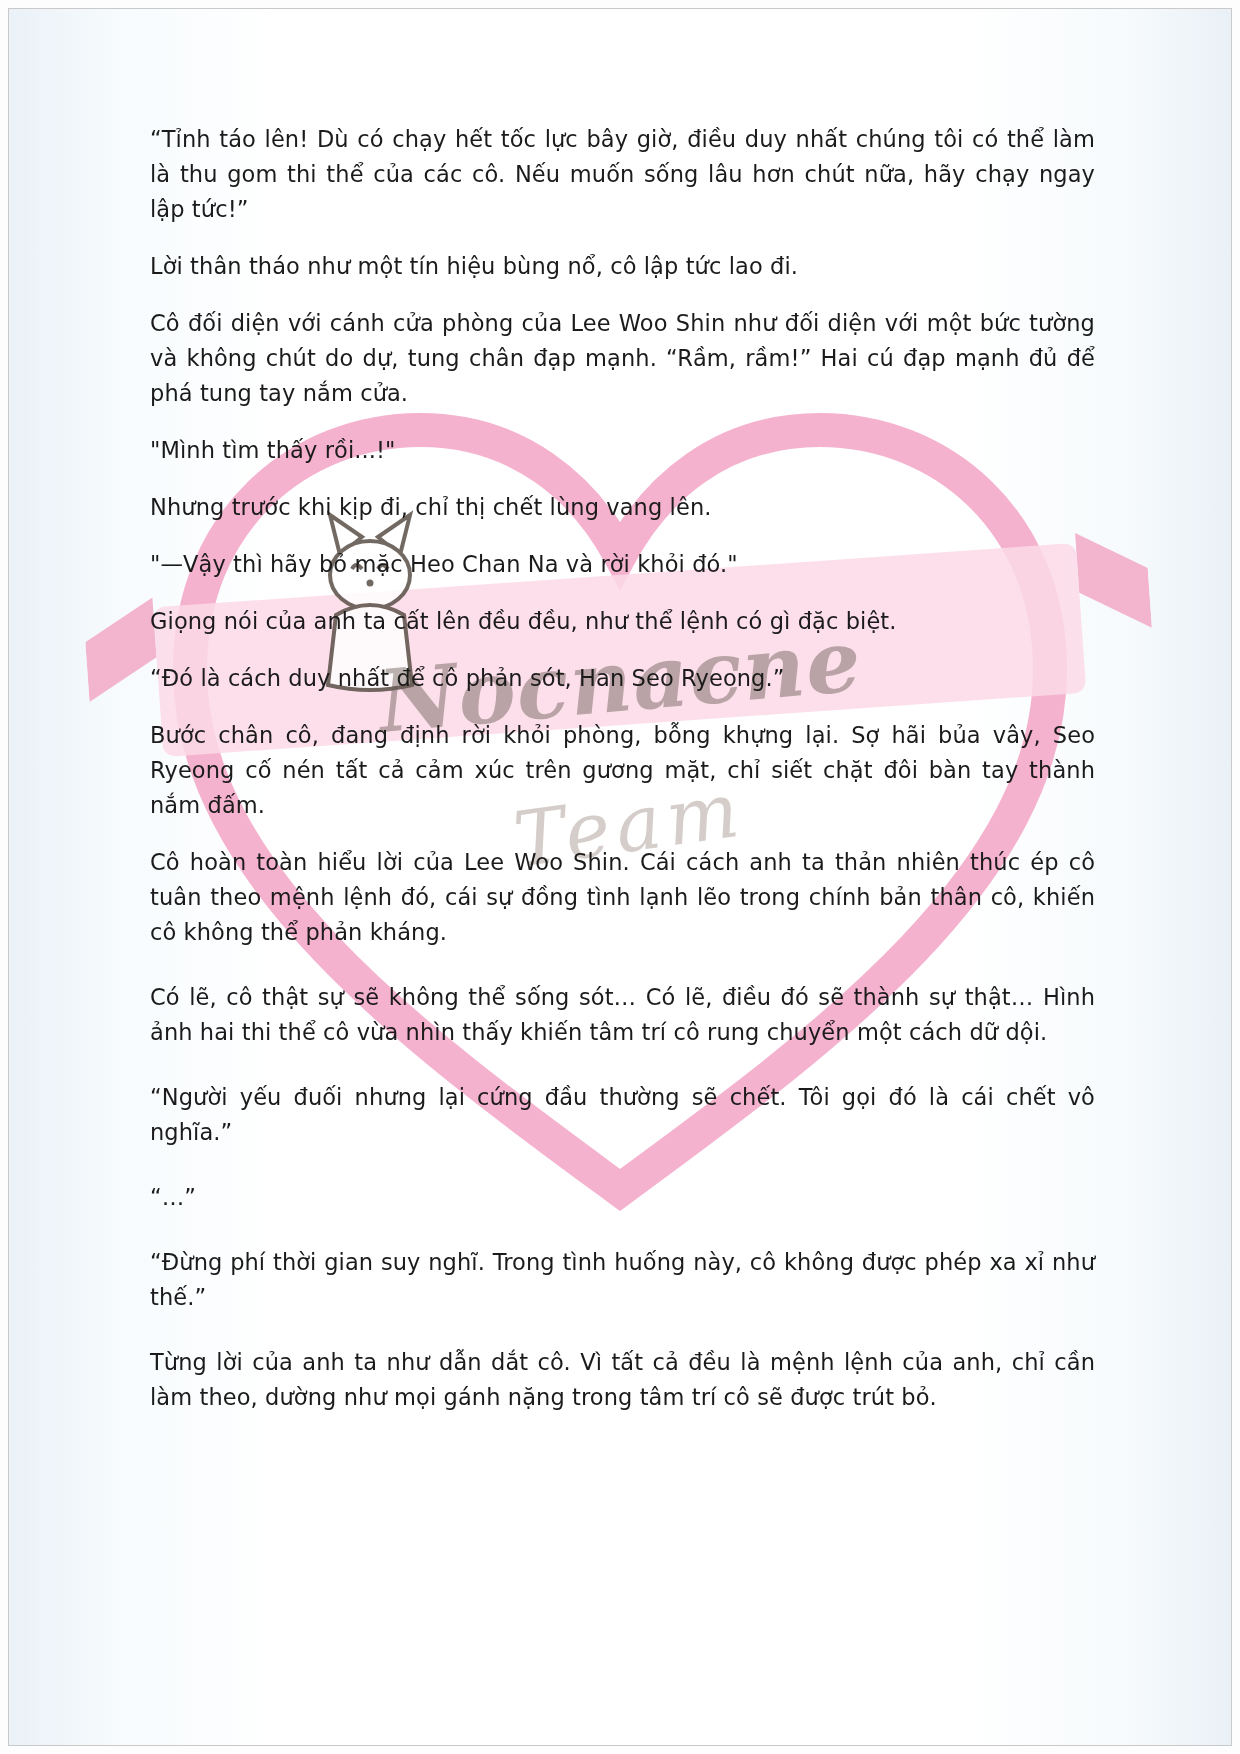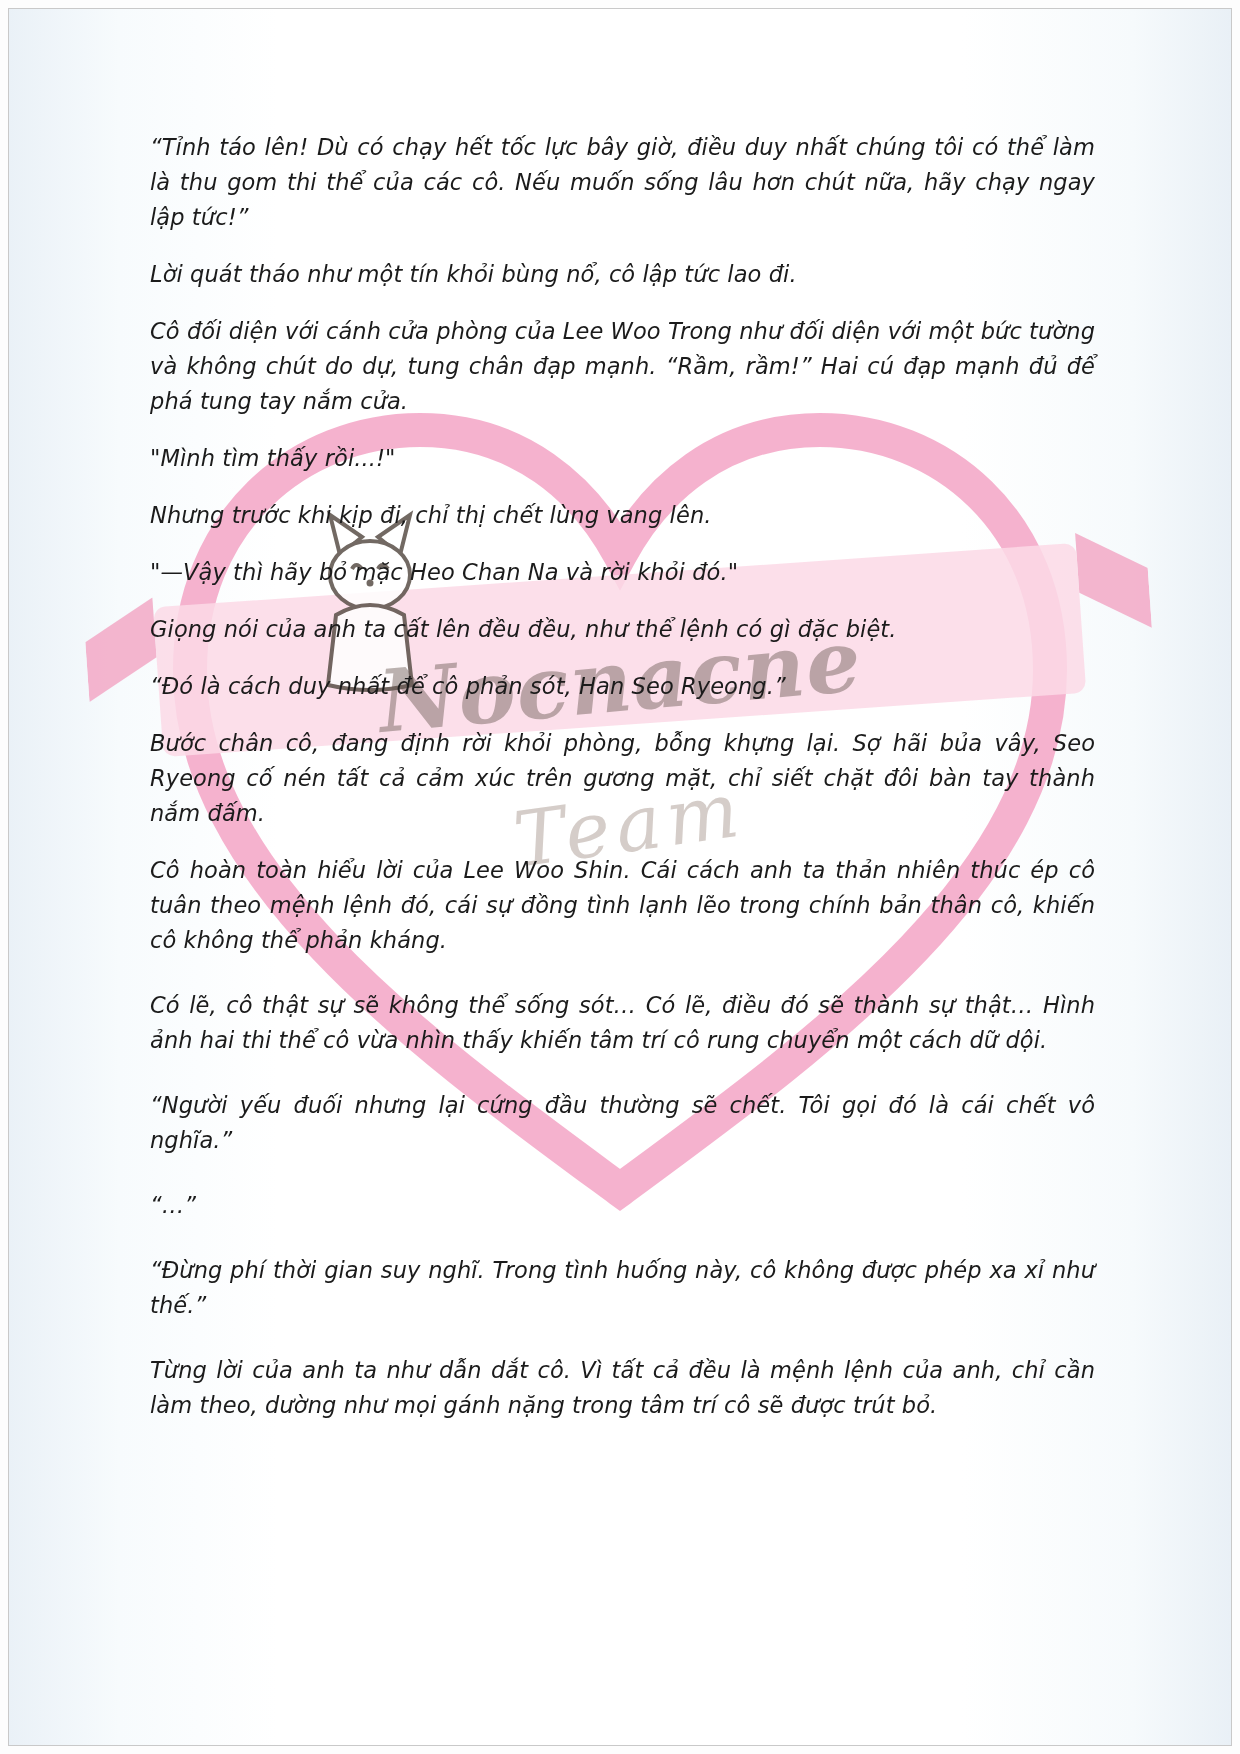--- a/index.html
+++ b/index.html
@@ -103,23 +103,22 @@
     top: 195px;
     width: 140px;
     height: 200px;
     opacity: 0.85;
   }
 
   
   .content {
     position: absolute;
     left: 150px;
-    top: 130px;
+    top: 122px;
     width: 945px;
-    font-style: italic;
   }
   .para {
     font-family: "DejaVu Sans", sans-serif;
     font-size: 22.5px;
     line-height: 35px;
     color: #1b1b1b;
     margin: 0 0 22px 0;
     text-align: justify;
     text-justify: inter-word;
     letter-spacing: 0.1px;
@@ -158,22 +157,22 @@
       <path d="M78 74 q4 -8 10 0" stroke="#5a5048" stroke-width="4" fill="none"></path>
       <circle cx="70" cy="88" r="3.5" fill="#5a5048"></circle>
     </svg>
 
     <div class="wm-text-main">Nocnacne</div>
     <div class="wm-text-sub">Team</div>
   </div>
 
   <div class="content">
     <p class="para">“Tỉnh táo lên! Dù có chạy hết tốc lực bây giờ, điều duy nhất chúng tôi có thể làm là thu gom thi thể của các cô. Nếu muốn sống lâu hơn chút nữa, hãy chạy ngay lập tức!”</p>
-    <p class="para">Lời quát tháo như một tín khỏi bùng nổ, cô lập tức lao đi.</p>
-    <p class="para">Cô đối diện với cánh cửa phòng của Lee Woo Trong như đối diện với một bức tường và không chút do dự, tung chân đạp mạnh. “Rầm, rầm!” Hai cú đạp mạnh đủ để phá tung tay nắm cửa.</p>
+    <p class="para">Lời thân tháo như một tín hiệu bùng nổ, cô lập tức lao đi.</p>
+    <p class="para">Cô đối diện với cánh cửa phòng của Lee Woo Shin như đối diện với một bức tường và không chút do dự, tung chân đạp mạnh. “Rầm, rầm!” Hai cú đạp mạnh đủ để phá tung tay nắm cửa.</p>
     <p class="para">"Mình tìm thấy rồi...!"</p>
     <p class="para">Nhưng trước khi kịp đi, chỉ thị chết lùng vang lên.</p>
     <p class="para">"—Vậy thì hãy bỏ mặc Heo Chan Na và rời khỏi đó."</p>
     <p class="para">Giọng nói của anh ta cất lên đều đều, như thể lệnh có gì đặc biệt.</p>
     <p class="para">“Đó là cách duy nhất để cô phản sót, Han Seo Ryeong.”</p>
     <p class="para">Bước chân cô, đang định rời khỏi phòng, bỗng khựng lại. Sợ hãi bủa vây, Seo Ryeong cố nén tất cả cảm xúc trên gương mặt, chỉ siết chặt đôi bàn tay thành nắm đấm.</p>
     <p class="para gap-lg">Cô hoàn toàn hiểu lời của Lee Woo Shin. Cái cách anh ta thản nhiên thúc ép cô tuân theo mệnh lệnh đó, cái sự đồng tình lạnh lẽo trong chính bản thân cô, khiến cô không thể phản kháng.</p>
     <p class="para gap-lg">Có lẽ, cô thật sự sẽ không thể sống sót… Có lẽ, điều đó sẽ thành sự thật… Hình ảnh hai thi thể cô vừa nhìn thấy khiến tâm trí cô rung chuyển một cách dữ dội.</p>
     <p class="para gap-lg">“Người yếu đuối nhưng lại cứng đầu thường sẽ chết. Tôi gọi đó là cái chết vô nghĩa.”</p>
     <p class="para gap-lg">“…”</p>

